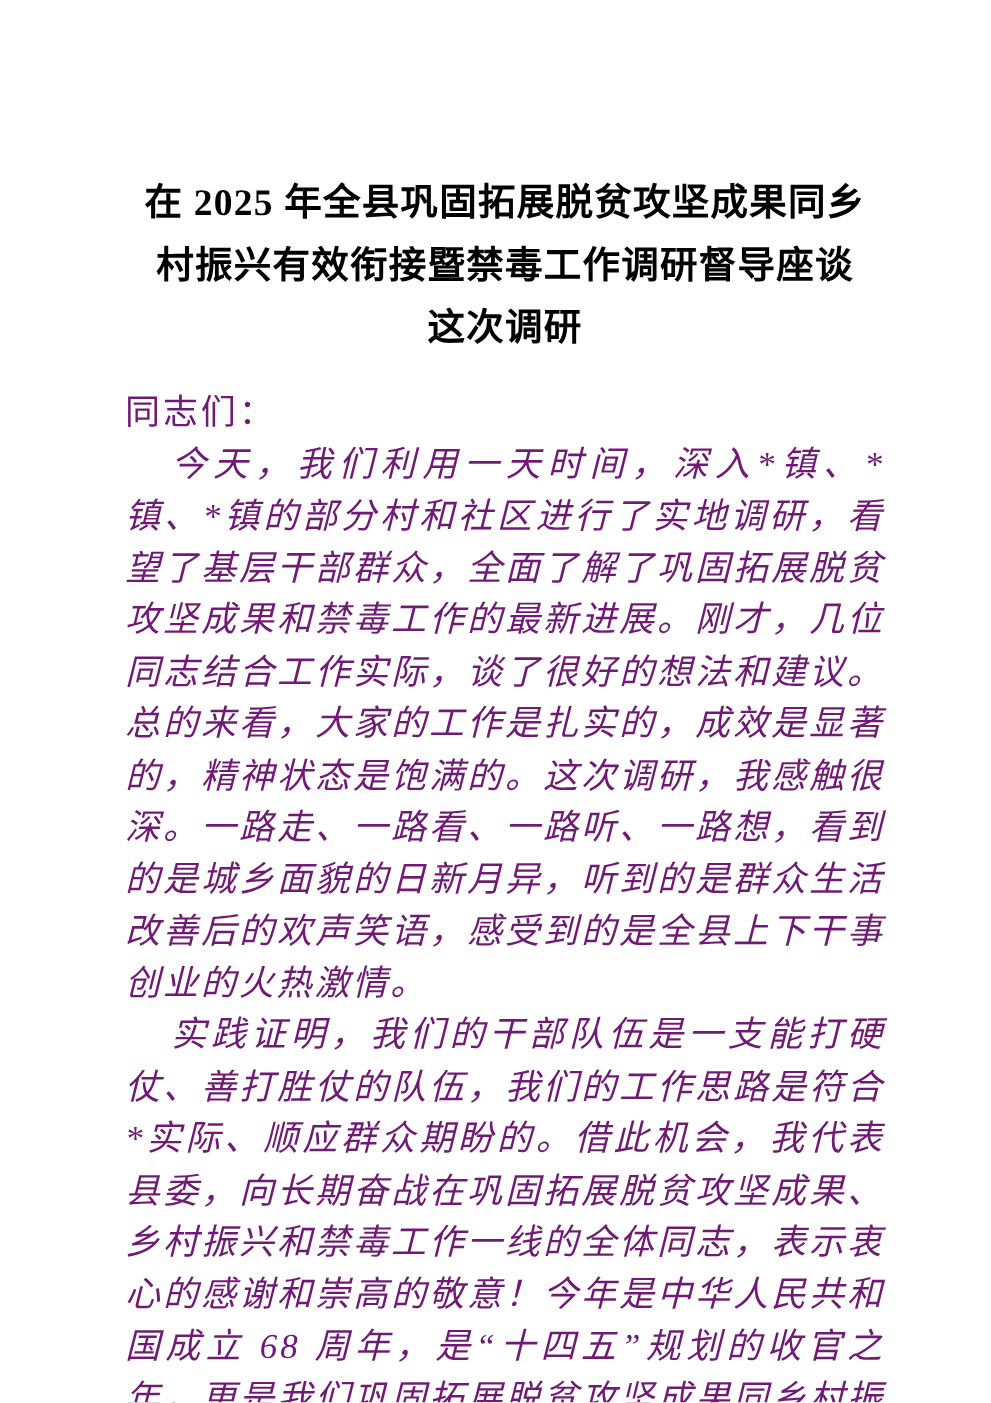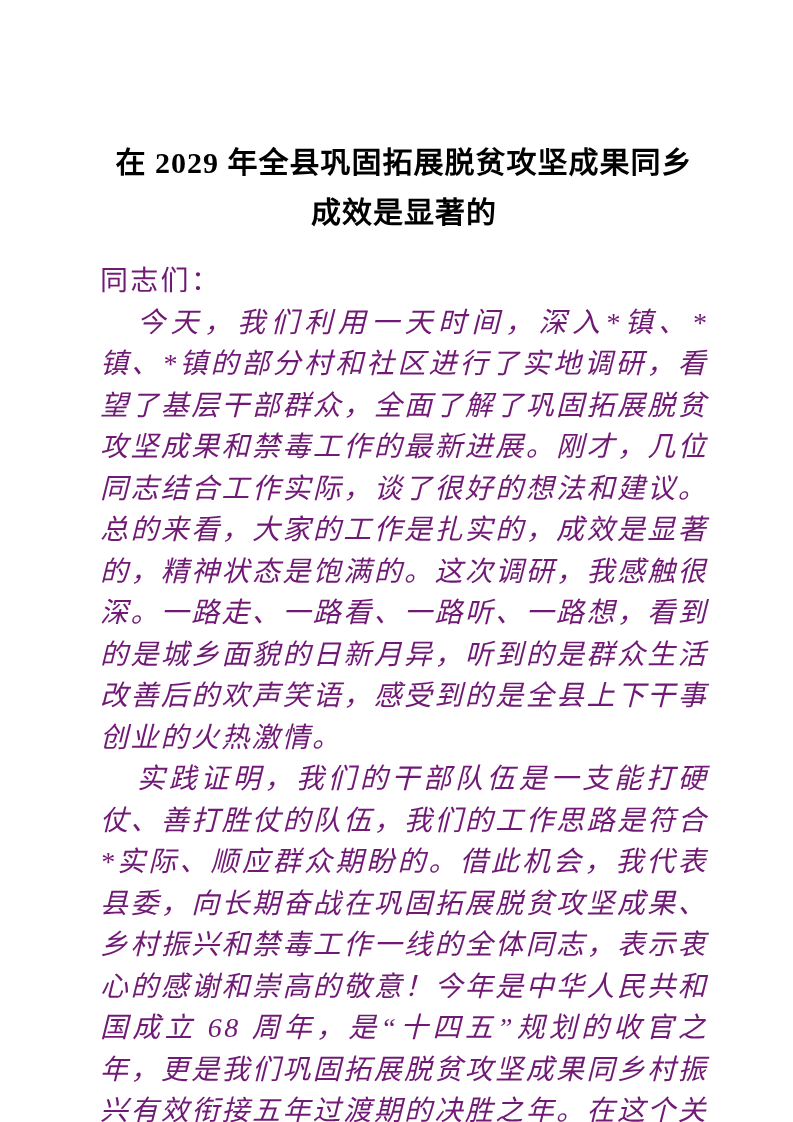--- a/index.html
+++ b/index.html
@@ -50,22 +50,23 @@
     text-indent: 37px;
     font-style: italic;
   }
 </style>
 </head>
 <body>
 
 <div class="page">
 
   <h1 class="doc-title">
-    <span class="title-line">在 2029 年全县巩固拓展脱贫攻坚成果同乡</span>
-    <span class="title-line">成效是显著的</span>
+    <span class="title-line">在 2025 年全县巩固拓展脱贫攻坚成果同乡</span>
+    <span class="title-line">村振兴有效衔接暨禁毒工作调研督导座谈</span>
+    <span class="title-line">这次调研</span>
   </h1>
 
   <div class="doc-body">
     <p class="salutation">同志们：</p>
     <p class="para">今天，我们利用一天时间，深入*镇、*镇、*镇的部分村和社区进行了实地调研，看望了基层干部群众，全面了解了巩固拓展脱贫攻坚成果和禁毒工作的最新进展。刚才，几位同志结合工作实际，谈了很好的想法和建议。总的来看，大家的工作是扎实的，成效是显著的，精神状态是饱满的。这次调研，我感触很深。一路走、一路看、一路听、一路想，看到的是城乡面貌的日新月异，听到的是群众生活改善后的欢声笑语，感受到的是全县上下干事创业的火热激情。</p>
     <p class="para">实践证明，我们的干部队伍是一支能打硬仗、善打胜仗的队伍，我们的工作思路是符合*实际、顺应群众期盼的。借此机会，我代表县委，向长期奋战在巩固拓展脱贫攻坚成果、乡村振兴和禁毒工作一线的全体同志，表示衷心的感谢和崇高的敬意！今年是中华人民共和国成立 68 周年，是“十四五”规划的收官之年，更是我们巩固拓展脱贫攻坚成果同乡村振兴有效衔接五年过渡期的决胜之年。在这个关键的时间节点上，我们召开这次座谈会，主要目的就是总结前段工作，分</p>
   </div>
 
 </div>
 

